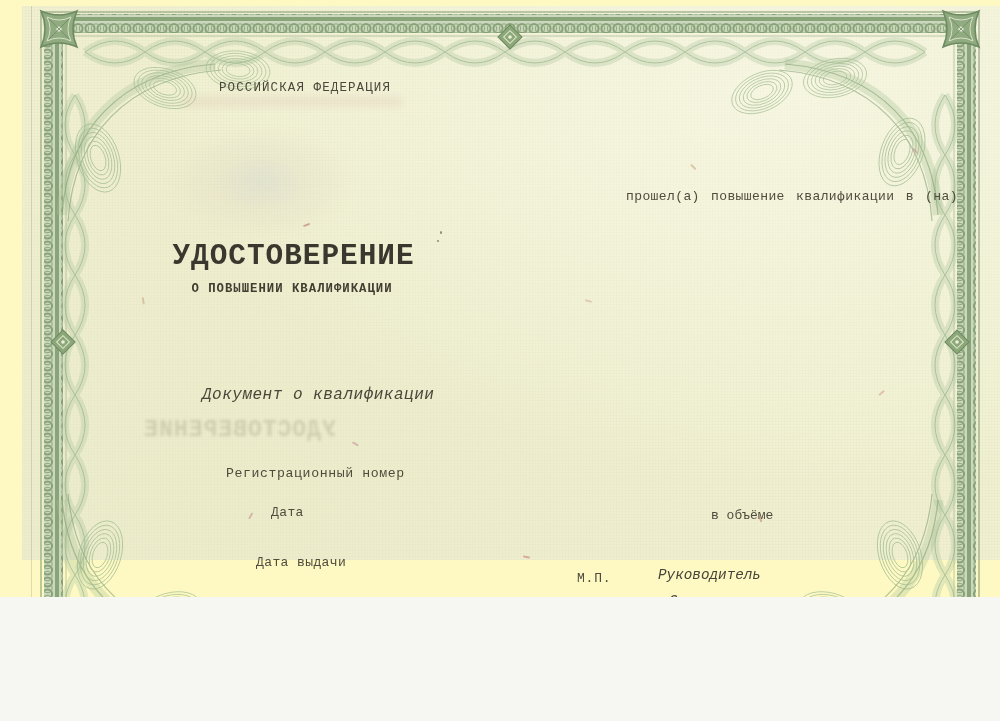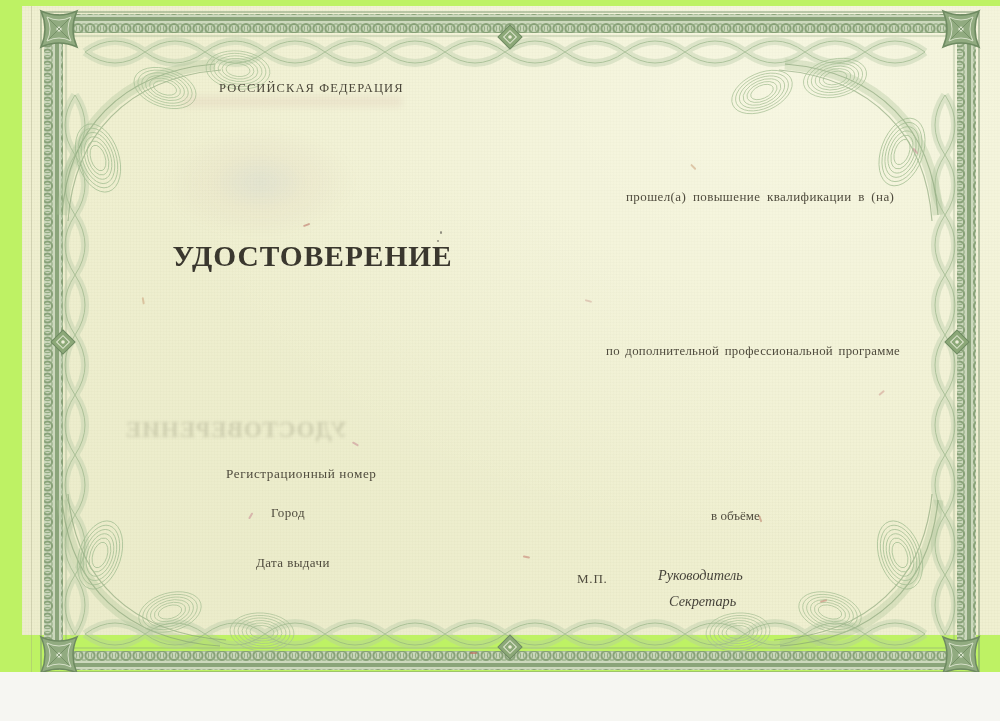--- a/index.html
+++ b/index.html
@@ -1,17 +1,17 @@
 <!DOCTYPE html>
 <html><head>
 <meta charset="utf-8">
 <style>
   html,body{margin:0;padding:0;background:#f6f6f2;}
-  .stage{position:relative;width:1000px;height:672px;background:#bef264;overflow:hidden;
-         font-family:Liberation Serif, serif;}
+  .stage{position:relative;width:1000px;height:597px;background:#fef9c3;overflow:hidden;
+         font-family:Liberation Mono, monospace;}
   
   .paper{position:absolute;left:22px;top:6px;right:0;bottom:37px;
          background-color:#f0f0d1;
          background-image:
            radial-gradient(ellipse at 78% 15%, rgba(255,255,246,.45), transparent 60%),
            radial-gradient(ellipse at 20% 90%, rgba(226,228,190,.35), transparent 55%),
            repeating-linear-gradient(0deg, rgba(176,176,138,.05) 0 1px, transparent 1px 3px),
            repeating-linear-gradient(90deg, rgba(176,176,138,.05) 0 1px, transparent 1px 3px);}
   .fold-v{position:absolute;left:31px;top:6px;width:1px;height:678px;background:rgba(160,160,130,.35);}
   .fold-h{position:absolute;left:22px;top:676px;width:978px;height:1px;background:rgba(150,150,120,.40);}
@@ -171,24 +171,25 @@
   <div class="ghost-blob"></div>
   <div class="ghost-bar"></div>
   <div class="ghost-text">УДОСТОВЕРЕНИЕ</div>
 
   <div class="fold-v"></div>
   <div class="fold-h"></div>
 
   <div class="t country">РОССИЙСКАЯ ФЕДЕРАЦИЯ</div>
   <div class="t completed">прошел(а) повышение  квалификации в (на)</div>
   <div class="t title">УДОСТОВЕРЕНИЕ</div>
-  <div class="t program">по дополнительной профессиональной программе</div>
+  <div class="t subtitle">О ПОВЫШЕНИИ КВАЛИФИКАЦИИ</div>
+  <div class="t dockind">Документ о квалификации</div>
   <div class="t reglabel">Регистрационный номер</div>
   <div class="t volume">в объёме</div>
-  <div class="t city">Город</div>
+  <div class="t city">Дата</div>
   <div class="t issuedate">Дата выдачи</div>
   <div class="t seal">М.П.</div>
   <div class="t head">Руководитель</div>
   <div class="t secretary">Секретарь</div>
 
   <div>
     <span class="fiber" style="left:303px;top:224px;background:#b86a5e;transform:rotate(-20deg)"></span>
     <span class="fiber" style="left:352px;top:443px;background:#c98b93;transform:rotate(30deg)"></span>
     <span class="fiber" style="left:523px;top:556px;background:#c27a6e;transform:rotate(10deg)"></span>
     <span class="fiber" style="left:878px;top:392px;background:#cf9a90;transform:rotate(-40deg)"></span>

